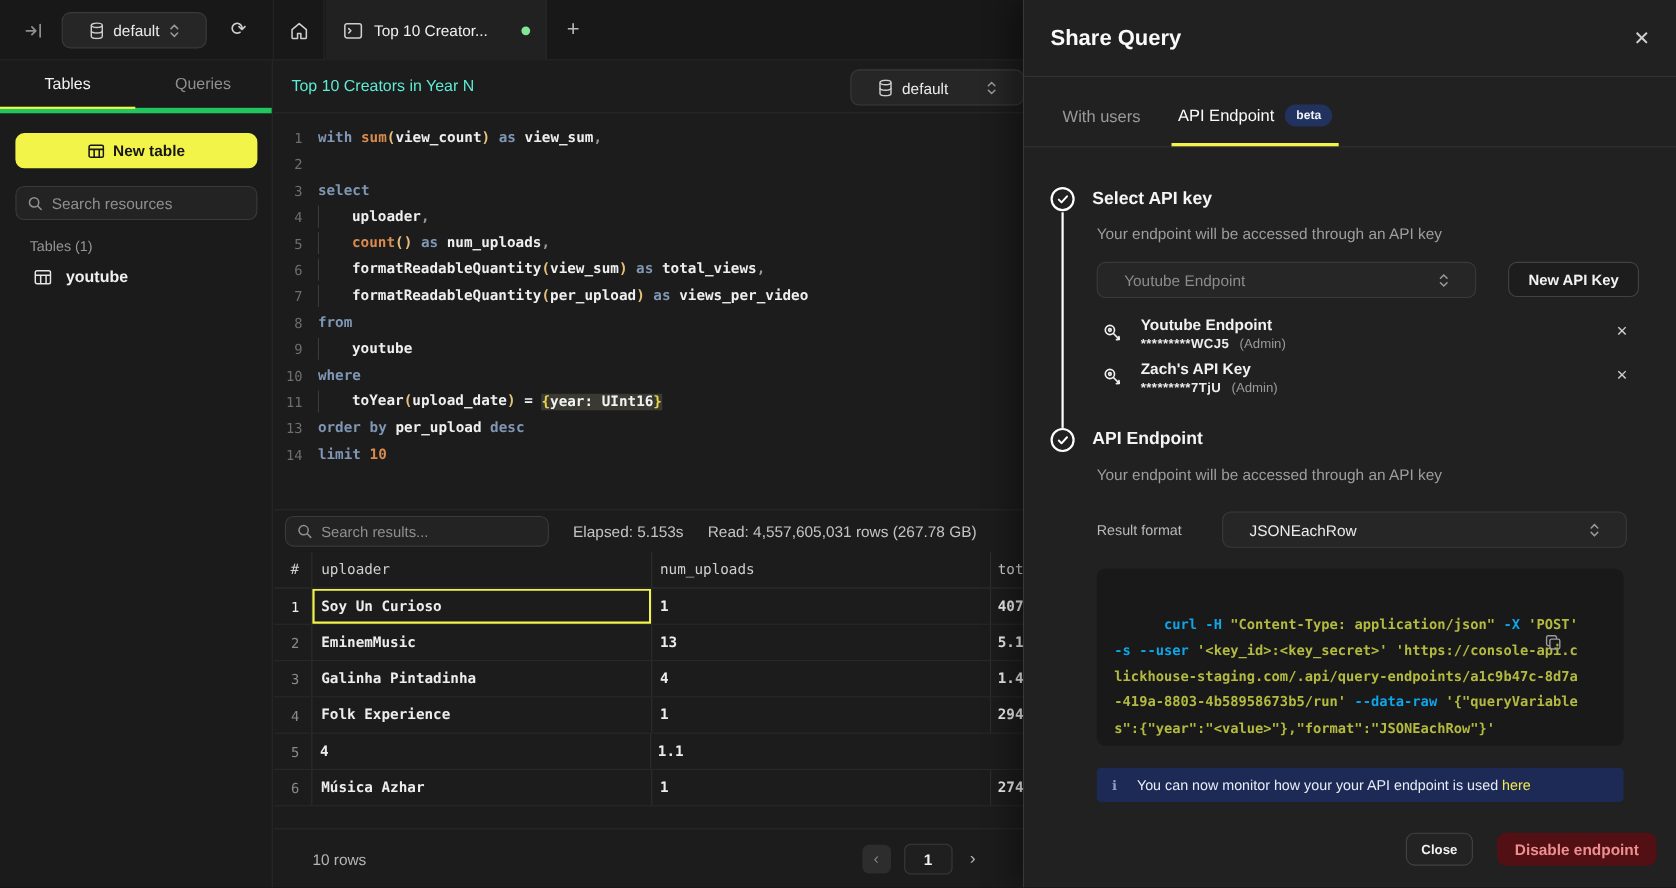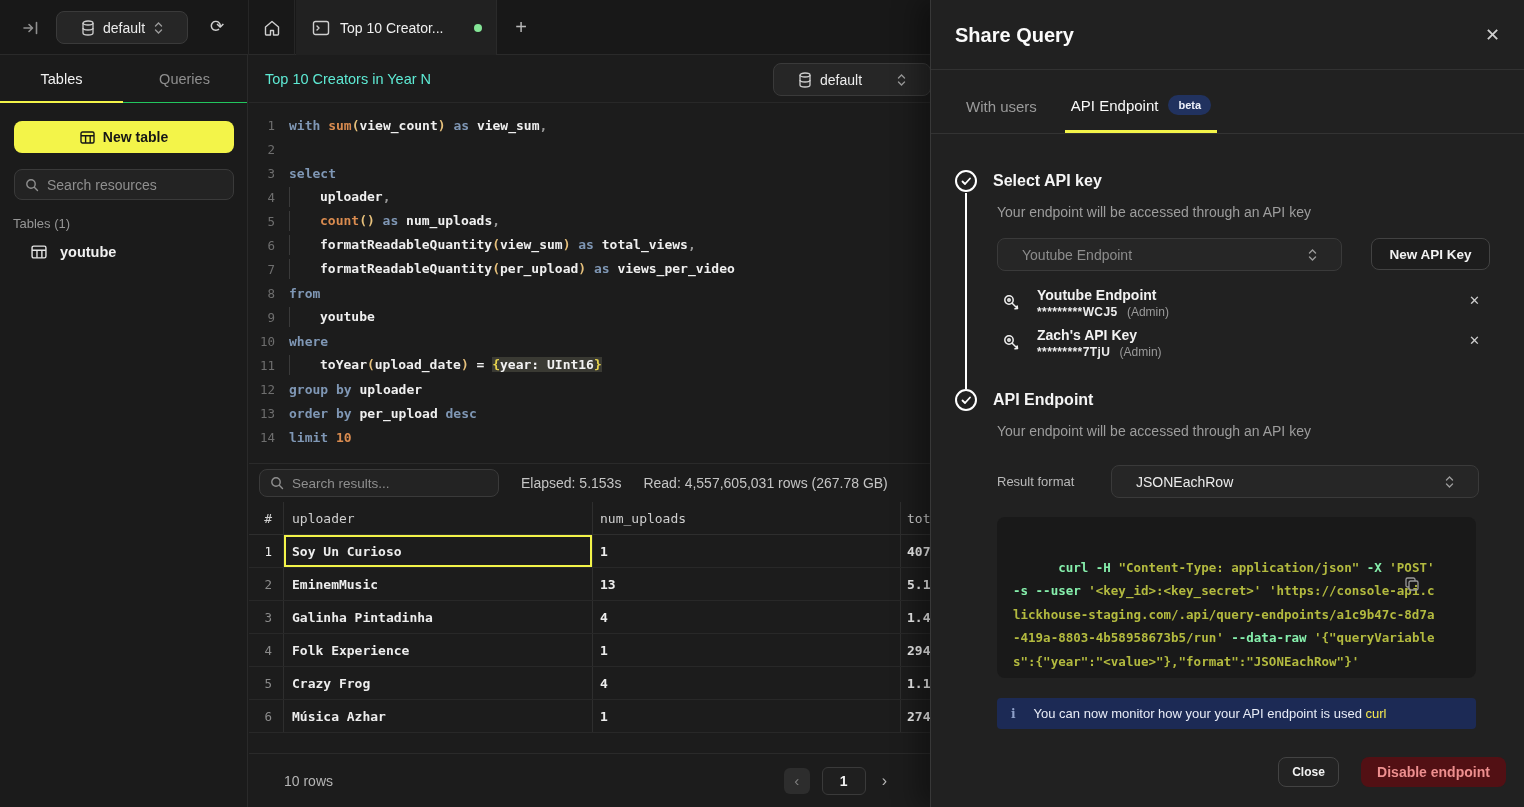--- a/index.html
+++ b/index.html
@@ -17,28 +17,28 @@
   .updown{ color:#9a9a9a; }
   .refresh-btn{ position:absolute; left:206px; top:16px; width:22px; height:22px; color:#cfcfcf; font-size:17px; line-height:22px; text-align:center; cursor:pointer; }
   .home-cell{ position:absolute; left:248px; top:0; width:47px; height:55px; border-left:1px solid #262626; border-right:1px solid #262626; display:flex; align-items:center; justify-content:center; color:#cfcfcf; cursor:pointer; }
   .query-tab{ position:absolute; left:296px; top:0; width:201px; height:55px; background:#212121; border-right:1px solid #2a2a2a; display:flex; align-items:center; padding:0 14px 0 16px; gap:10px; cursor:pointer; }
   .query-tab .lbl{ font-size:14px; color:#f0f0f0; flex:1; white-space:nowrap; }
   .tab-dot{ width:8px; height:8px; border-radius:50%; background:#84e596; }
   .newtab-cell{ position:absolute; left:497px; top:0; width:48px; height:55px; display:flex; align-items:center; justify-content:center; color:#b9b9b9; font-size:20px; cursor:pointer; }
 
   
   .sidebar{ position:absolute; left:0; top:55px; width:248px; height:752px; background:#1b1b1b; border-right:1px solid #2a2a2a; }
-  .side-tabs{ display:flex; height:48px; border-bottom:1px solid #22c55e; }
+  .side-tabs{ display:flex; height:48px; border-bottom:5px solid #22c55e; }
   .side-tab{ width:123px; display:flex; align-items:center; justify-content:center; font-size:14.5px; color:#8f8f8f; cursor:pointer; position:relative; }
   .side-tab.active{ color:#f2f2f2; }
   .side-tab.active::after{ content:""; position:absolute; left:0; right:0; bottom:-1px; height:2.5px; background:#f3f449; }
   .new-table-btn{ position:absolute; left:14px; top:66px; width:220px; height:32px; background:#f3f449; color:#161616; border:none; border-radius:8px; font-size:14px; font-weight:700; display:flex; align-items:center; justify-content:center; gap:8px; cursor:pointer; font-family:"Liberation Sans",sans-serif; }
   .side-search{ position:absolute; left:14px; top:114px; width:220px; height:31px; background:#232323; border:1px solid #3a3a3a; border-radius:8px; display:flex; align-items:center; gap:8px; padding:0 10px; color:#8f8f8f; }
   .side-search .ph{ font-size:14px; }
-  .side-section-label{ position:absolute; left:13px; top:161px; font-size:13px; color:#969696; }
+  .side-section-label{ position:absolute; left:27px; top:161px; font-size:13px; color:#969696; }
   .table-item{ position:absolute; left:0; top:181px; width:248px; height:32px; display:flex; align-items:center; gap:13px; padding-left:31px; cursor:pointer; }
   .table-item .lbl{ font-size:14.5px; font-weight:600; color:#f0f0f0; }
 
   
   .main{ position:absolute; left:249px; top:55px; width:682px; height:752px; background:#1c1c1c; }
   .editor-header{ position:absolute; left:0; top:0; width:100%; height:48px; border-bottom:1px solid #282828; }
   .editor-title{ position:absolute; left:16px; top:16px; font-size:14.5px; color:#5eead4; }
   .editor-db-select{ position:absolute; left:524px; top:8px; width:158px; height:33px; }
 
   .code-area{ position:absolute; left:0; top:58px; width:100%; }
@@ -102,21 +102,21 @@
   .key-ico{ position:absolute; left:70px; top:7px; color:#efefef; }
   .key-name{ position:absolute; left:106px; top:2px; font-size:14px; font-weight:700; color:#f2f2f2; }
   .key-mask{ position:absolute; left:106px; top:20px; font-size:12px; font-weight:700; color:#ededed; letter-spacing:.4px; }
   .key-role{ font-weight:400; color:#9a9a9a; letter-spacing:0; margin-left:6px; }
   .key-x{ position:absolute; right:44px; top:8px; font-size:13px; color:#cfcfcf; cursor:pointer; }
 
   .fmt-label{ position:absolute; left:66px; top:474px; font-size:13px; color:#b9b9b9; }
   .fmt-select{ position:absolute; left:180px; top:465px; width:368px; height:33px; }
 
   .codeblock{ position:absolute; left:66px; top:517px; width:479px; height:161px; background:#191919; border-radius:8px; padding:15px 40px 15px 16px; font-family:"DejaVu Sans Mono",monospace; font-size:12.5px; line-height:23.5px; font-weight:700; word-break:break-all; white-space:pre-wrap; }
-  .cw{ color:#86efac; } .cs{ color:#b3ba3f; }
+  .cw{ color:#0ea5e9; } .cs{ color:#b3ba3f; }
   .copy-btn{ position:absolute; right:12px; top:12px; color:#9a9a9a; cursor:pointer; }
 
   .banner{ position:absolute; left:66px; top:698px; width:479px; height:31px; background:#1c2a55; border-radius:4px; display:flex; align-items:center; padding-left:14px; gap:18px; }
   .banner .i-ico{ color:#8fa0c9; font-size:12px; font-weight:700; font-family:"DejaVu Serif",serif; }
   .banner .txt{ font-size:13px; color:#e8ecf7; }
   .banner .lnk{ color:#f5e94f; cursor:pointer; }
 
   .panel-footer-close{ position:absolute; left:347px; top:757px; width:61px; height:30px; background:#232323; border:1px solid #434343; border-radius:8px; color:#f2f2f2; font-size:12px; font-weight:600; cursor:pointer; font-family:"Liberation Sans",sans-serif; }
   .panel-footer-disable{ position:absolute; left:430px; top:757px; width:145px; height:30px; background:#521014; border:none; border-radius:8px; color:#ee8f8f; font-size:14px; font-weight:600; cursor:pointer; font-family:"Liberation Sans",sans-serif; }
 </style>
@@ -261,24 +261,20 @@
           </div>
           <div class="code-line">
             <span class="ln">10</span>
             <span class="code"><span class="tok-k">where</span></span>
           </div>
           <div class="code-line">
             <span class="ln">11</span>
             <span class="code"><span class="tok-ind"></span><span class="tok-t">toYear</span><span class="tok-p">(</span><span class="tok-t">upload_date</span><span class="tok-p">)</span><span class="tok-t"> = </span><span class="tok-hlb">{</span><span class="tok-hl">year: UInt16</span><span class="tok-hlb">}</span></span>
           </div>
           <div class="code-line">
-            <span class="ln">12</span>
-            <span class="code"><span class="tok-k">group by</span><span class="tok-t"> uploader</span></span>
-          </div>
-          <div class="code-line">
             <span class="ln">13</span>
             <span class="code"><span class="tok-k">order by</span><span class="tok-t"> per_upload</span><span class="tok-k"> desc</span></span>
           </div>
           <div class="code-line">
             <span class="ln">14</span>
             <span class="code"><span class="tok-k">limit</span><span class="tok-n"> 10</span></span>
           </div>
         </div>
     </div>
 
@@ -322,21 +318,20 @@
             <div class="cell col-tot">1.4</div>
           </div>
           <div class="trow">
             <div class="cell col-n">4</div>
             <div class="cell col-up">Folk Experience</div>
             <div class="cell col-nu">1</div>
             <div class="cell col-tot">294</div>
           </div>
           <div class="trow">
             <div class="cell col-n">5</div>
-            <div class="cell col-up">Crazy Frog</div>
             <div class="cell col-nu">4</div>
             <div class="cell col-tot">1.1</div>
           </div>
           <div class="trow">
             <div class="cell col-n">6</div>
             <div class="cell col-up">Música Azhar</div>
             <div class="cell col-nu">1</div>
             <div class="cell col-tot">274</div>
           </div>
         </div>
@@ -435,19 +430,19 @@
       <span class="copy-btn">
         <svg width="16" height="16" viewBox="0 0 16 16" fill="none" stroke="currentColor" stroke-width="1.3">
             <rect x="5" y="5" width="9" height="9" rx="1.5"></rect>
             <path d="M11 5V3.5A1.5 1.5 0 0 0 9.5 2h-6A1.5 1.5 0 0 0 2 3.5v6A1.5 1.5 0 0 0 3.5 11H5"></path>
           </svg>
       </span>
     </div>
 
     <div class="banner">
       <span class="i-ico">i</span>
-      <span class="txt"><span>You can now monitor how your your API endpoint is used</span> <span class="lnk">curl</span></span>
+      <span class="txt"><span>You can now monitor how your your API endpoint is used</span> <span class="lnk">here</span></span>
     </div>
 
     <button class="panel-footer-close">Close</button>
     <button class="panel-footer-disable">Disable endpoint</button>
   </div>
 </div>
 
 </body></html>

